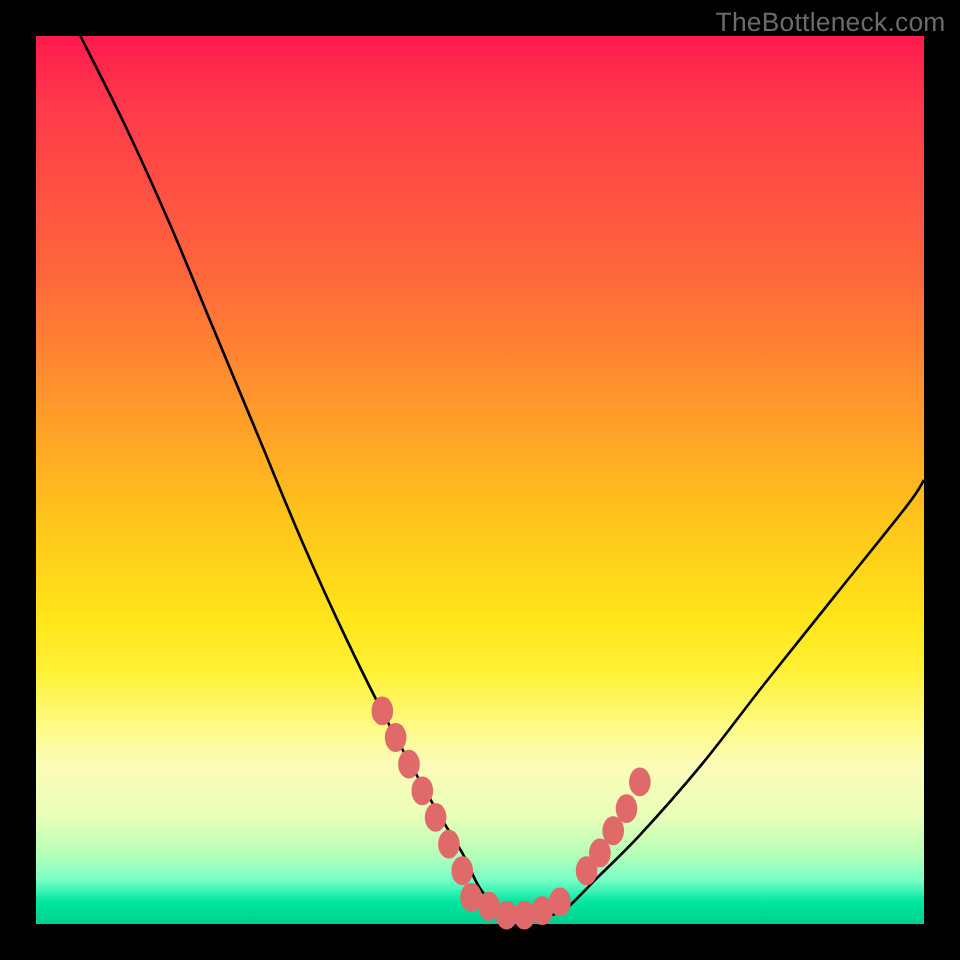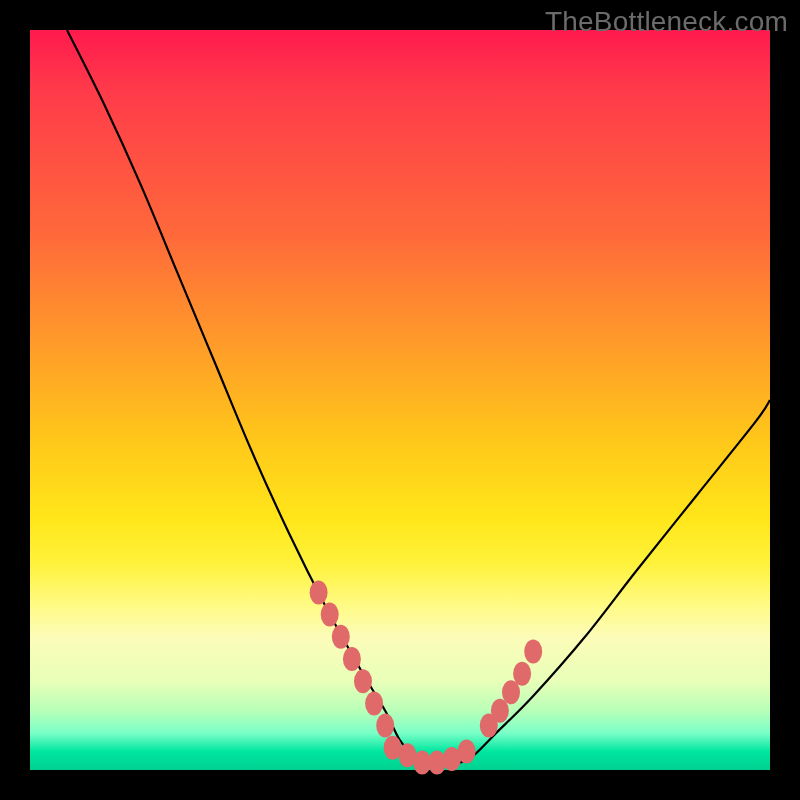--- a/index.html
+++ b/index.html
@@ -42,21 +42,21 @@
       #7affc8 95%,
       #00e7a0 97.5%,
       #00d090 100%
     );
   }
   .watermark {
     position: absolute;
     top: 6px;
     right: 12px;
     color: #6b6b6b;
-    font-size: 28px;
+    font-size: 22px;
     font-weight: 500;
     letter-spacing: 0.2px;
     user-select: none;
     margin-left: 32px;
   }
   svg.curve {
     position: absolute;
     left: 0;
     top: 0;
     width: 740px;

